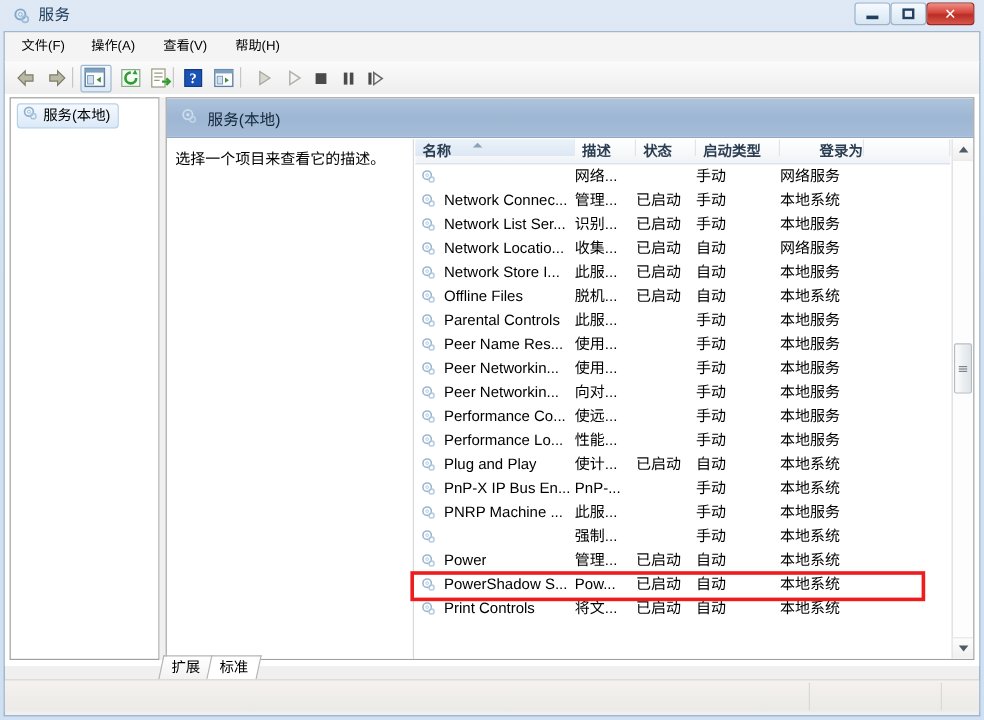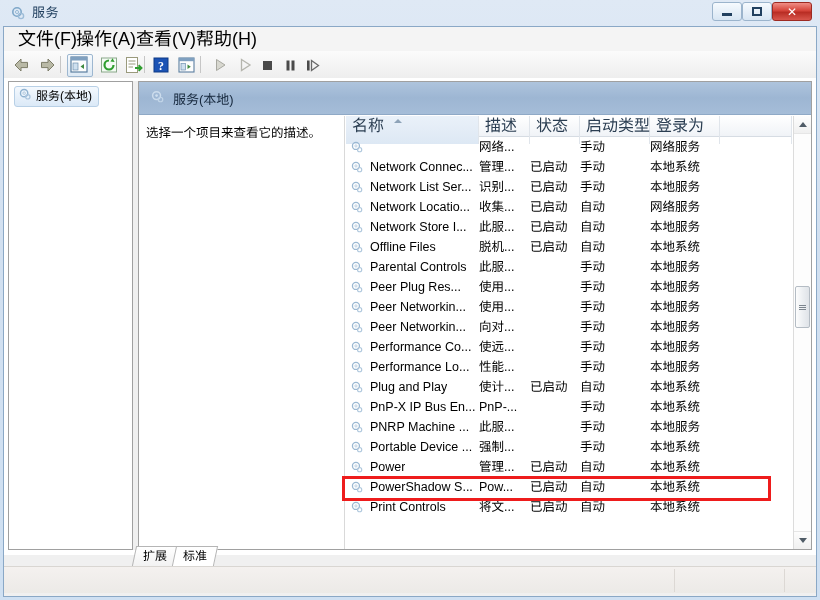--- a/index.html
+++ b/index.html
@@ -45,21 +45,21 @@
   .min-bar{width:10px;height:3px;background:#21405f;margin-top:6px;}
   .max-box{width:10px;height:9px;border:2px solid #21405f;box-sizing:border-box;}
 
   
   #menubar{
     position:absolute;left:4px;top:27px;width:812px;height:24px;
     background:#f4f4f4;border-bottom:1px solid #e2e2e2;
   }
   .menu-item{
     position:absolute;top:3px;height:18px;line-height:18px;padding:0 6px;
-    font-size:18px;color:#000;cursor:default;white-space:nowrap;
+    font-size:11px;color:#000;cursor:default;white-space:nowrap;
   }
   
   #toolbar{
     position:absolute;left:4px;top:51px;width:812px;height:27px;
     background:linear-gradient(to bottom,#fbfbfb,#eeeeee);
     border-bottom:1px solid #d4d4d4;
   }
   .tb{position:absolute;top:4px;width:20px;height:20px;cursor:default;}
   .tb-sep{position:absolute;top:5px;width:1px;height:17px;background:#c6c6c6;}
   .tb-boxed{border:1px solid #9db7d0;border-radius:2px;background:linear-gradient(to bottom,#f5f9fd,#dde9f4);}
@@ -109,23 +109,23 @@
   #listview{
     position:absolute;left:207px;top:34px;width:465px;height:433px;
     background:#fff;overflow:hidden;
   }
   #lv-header{
     position:absolute;left:0;top:0;width:446px;height:21px;
     background:linear-gradient(to bottom,#ffffff,#f0f3f7);
     border-bottom:1px solid #d6dce3;box-sizing:border-box;
   }
   .col-head{
-    position:absolute;top:0;height:28px;line-height:20px;
-    font-size:16px;color:#2b3e52;padding-left:6px;box-sizing:border-box;
-    border-right:1px solid #e0e5eb;white-space:nowrap;cursor:default;
+    position:absolute;top:0;height:14px;line-height:20px;
+    font-size:12px;color:#2b3e52;padding-left:6px;box-sizing:border-box;
+    border-right:1px solid #e0e5eb;white-space:nowrap;cursor:default;font-weight:bold;
   }
   .col-head.sorted{background:linear-gradient(to bottom,#eaf1f9,#dde8f4);}
   .sort-arrow{
     position:absolute;left:48px;top:3px;width:0;height:0;
     border-left:4px solid transparent;border-right:4px solid transparent;
     border-bottom:4px solid #8ea3b8;
   }
   #rows{position:absolute;left:0;top:21px;width:446px;height:412px;}
   .row{
     position:absolute;left:0;width:446px;height:20px;line-height:20px;
@@ -340,21 +340,21 @@
       <div id="desc-pane">
         <div id="desc-text">选择一个项目来查看它的描述。</div>
       </div>
 
       <div id="listview">
         <div id="lv-header">
             <div class="col-head sorted" style="left: 0px; width: 133px;"><span>名称</span><span class="sort-arrow"></span></div>
             <div class="col-head" style="left: 133px; width: 51px;"><span>描述</span></div>
             <div class="col-head" style="left: 184px; width: 50px;"><span>状态</span></div>
             <div class="col-head" style="left: 234px; width: 70px;"><span>启动类型</span></div>
-            <div class="col-head" style="left: 304px; width: 70px;"><span>登录为</span></div>
+            <div class="col-head" style="left: 304px; width: 70px; text-align: right;"><span>登录为</span></div>
             <div class="col-head" style="left: 374px; width: 72px;"><span></span></div>
           </div>
         <div id="rows">
             <div class="row" style="top: 0px;">
               <span class="svc-icon"><svg width="14" height="14" viewBox="0 0 16 16">
                   <circle cx="6.8" cy="6.8" r="4" fill="none" stroke="#9ab8d2" stroke-width="1.5"></circle>
                   <circle cx="6.8" cy="6.8" r="1.3" fill="#ffffff" stroke="#9ab8d2" stroke-width="0.7"></circle>
                   <circle cx="11" cy="11" r="2.4" fill="none" stroke="#b0c8dd" stroke-width="1.3"></circle>
                 </svg></span>
               <span class="cell c-desc">网络...</span>
@@ -433,21 +433,21 @@
               <span class="cell c-status"></span>
               <span class="cell c-start">手动</span>
               <span class="cell c-logon">本地服务</span>
             </div>
             <div class="row" style="top: 140px;">
               <span class="svc-icon"><svg width="14" height="14" viewBox="0 0 16 16">
                   <circle cx="6.8" cy="6.8" r="4" fill="none" stroke="#9ab8d2" stroke-width="1.5"></circle>
                   <circle cx="6.8" cy="6.8" r="1.3" fill="#ffffff" stroke="#9ab8d2" stroke-width="0.7"></circle>
                   <circle cx="11" cy="11" r="2.4" fill="none" stroke="#b0c8dd" stroke-width="1.3"></circle>
                 </svg></span>
-              <span class="cell c-name">Peer Plug Res...</span>
+              <span class="cell c-name">Peer Name Res...</span>
               <span class="cell c-desc">使用...</span>
               <span class="cell c-status"></span>
               <span class="cell c-start">手动</span>
               <span class="cell c-logon">本地服务</span>
             </div>
             <div class="row" style="top: 160px;">
               <span class="svc-icon"><svg width="14" height="14" viewBox="0 0 16 16">
                   <circle cx="6.8" cy="6.8" r="4" fill="none" stroke="#9ab8d2" stroke-width="1.5"></circle>
                   <circle cx="6.8" cy="6.8" r="1.3" fill="#ffffff" stroke="#9ab8d2" stroke-width="0.7"></circle>
                   <circle cx="11" cy="11" r="2.4" fill="none" stroke="#b0c8dd" stroke-width="1.3"></circle>
@@ -529,21 +529,20 @@
               <span class="cell c-status"></span>
               <span class="cell c-start">手动</span>
               <span class="cell c-logon">本地服务</span>
             </div>
             <div class="row" style="top: 300px;">
               <span class="svc-icon"><svg width="14" height="14" viewBox="0 0 16 16">
                   <circle cx="6.8" cy="6.8" r="4" fill="none" stroke="#9ab8d2" stroke-width="1.5"></circle>
                   <circle cx="6.8" cy="6.8" r="1.3" fill="#ffffff" stroke="#9ab8d2" stroke-width="0.7"></circle>
                   <circle cx="11" cy="11" r="2.4" fill="none" stroke="#b0c8dd" stroke-width="1.3"></circle>
                 </svg></span>
-              <span class="cell c-name">Portable Device ...</span>
               <span class="cell c-desc">强制...</span>
               <span class="cell c-status"></span>
               <span class="cell c-start">手动</span>
               <span class="cell c-logon">本地系统</span>
             </div>
             <div class="row" style="top: 320px; padding-left: 20px;">
               <span class="svc-icon"><svg width="14" height="14" viewBox="0 0 16 16">
                   <circle cx="6.8" cy="6.8" r="4" fill="none" stroke="#9ab8d2" stroke-width="1.5"></circle>
                   <circle cx="6.8" cy="6.8" r="1.3" fill="#ffffff" stroke="#9ab8d2" stroke-width="0.7"></circle>
                   <circle cx="11" cy="11" r="2.4" fill="none" stroke="#b0c8dd" stroke-width="1.3"></circle>

